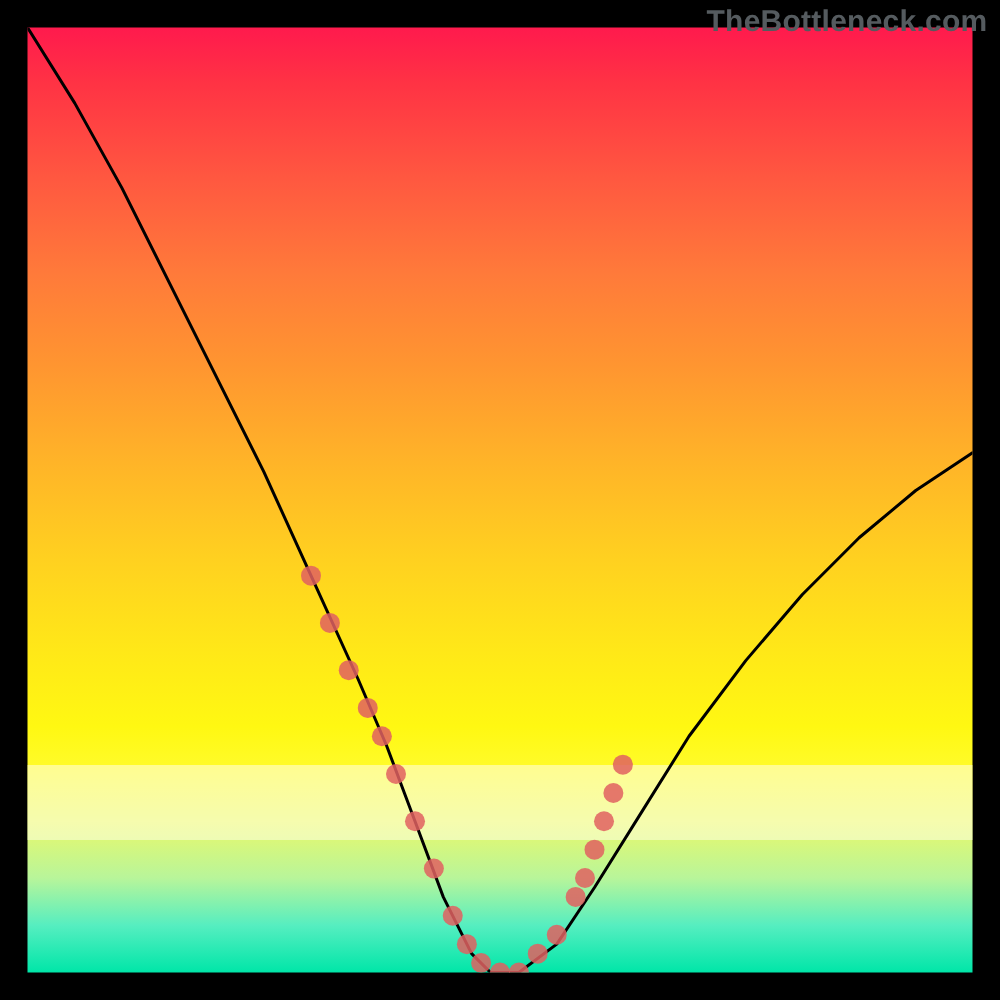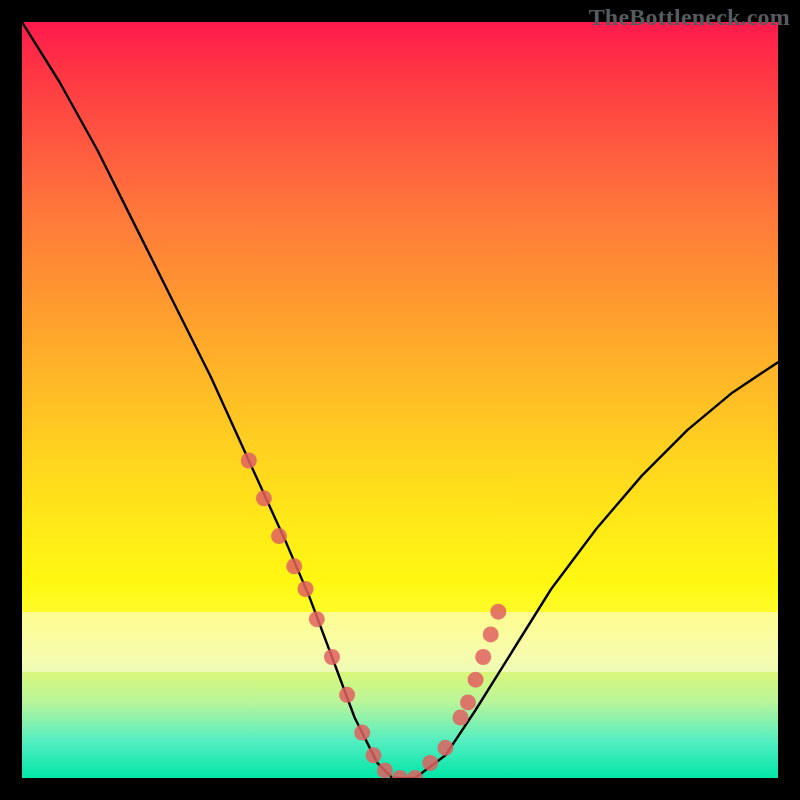--- a/index.html
+++ b/index.html
@@ -41,21 +41,21 @@
   }
   .band-pale {
     top: 78%;
     height: 8%;
     background: rgba(255,255,230,0.55);
   }
   .attribution {
     position: absolute;
     top: 4px;
     right: 10px;
-    font-family: Liberation Serif, serif;
+    font-family: Liberation Sans, sans-serif;
     font-size: 24px;
     font-weight: 600;
     color: #555b5f;
     letter-spacing: 0.2px;
     text-align: right;
   }
   svg.curve {
     position: absolute;
     left: 0;
     top: 0;

